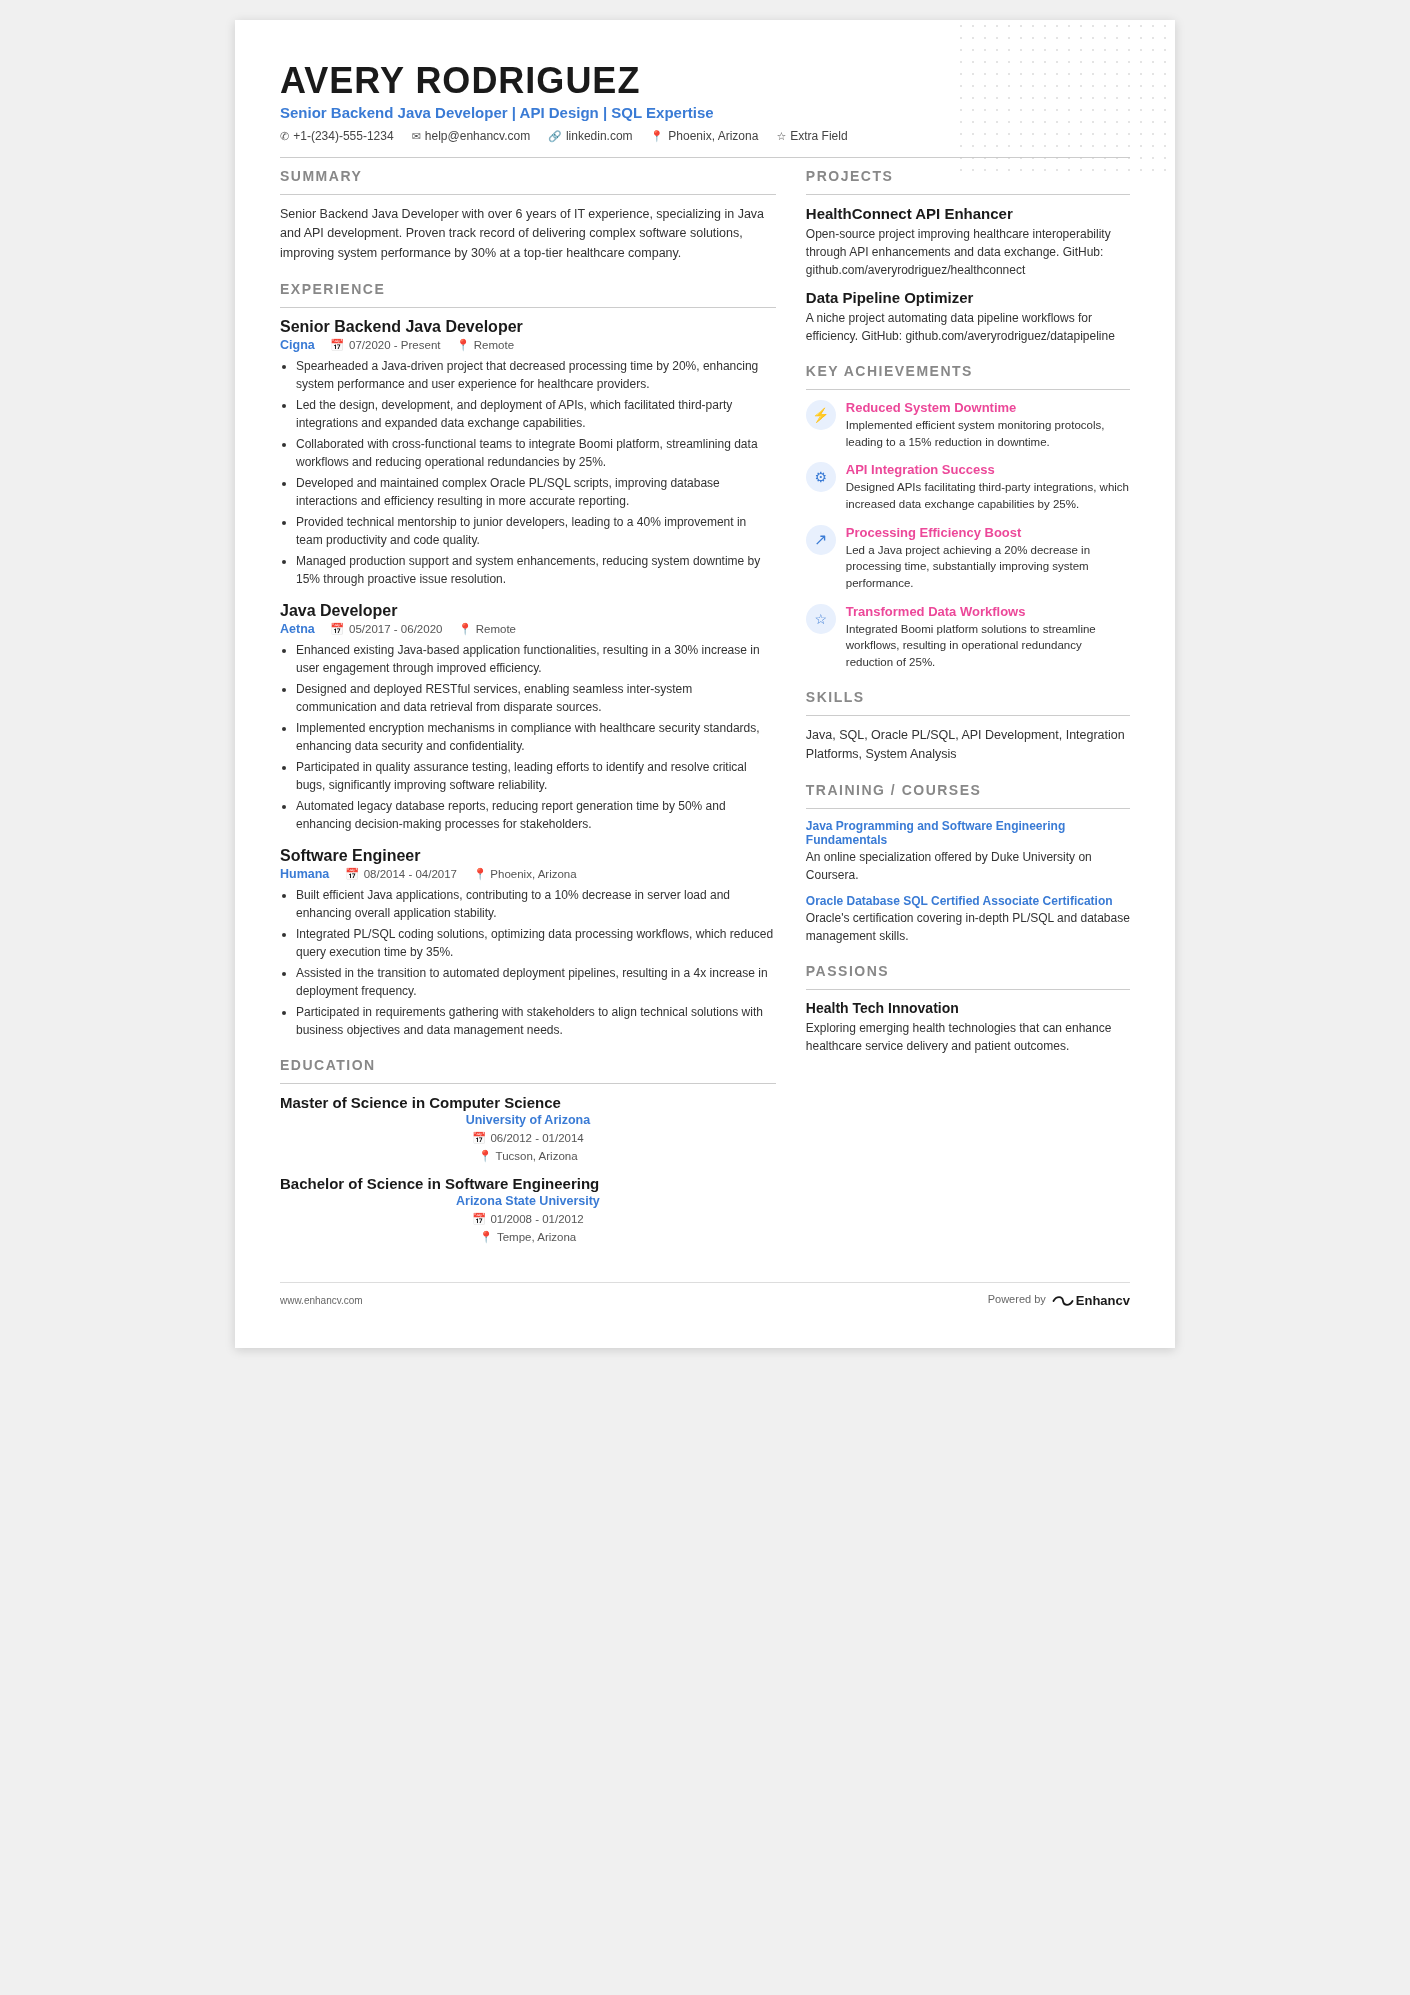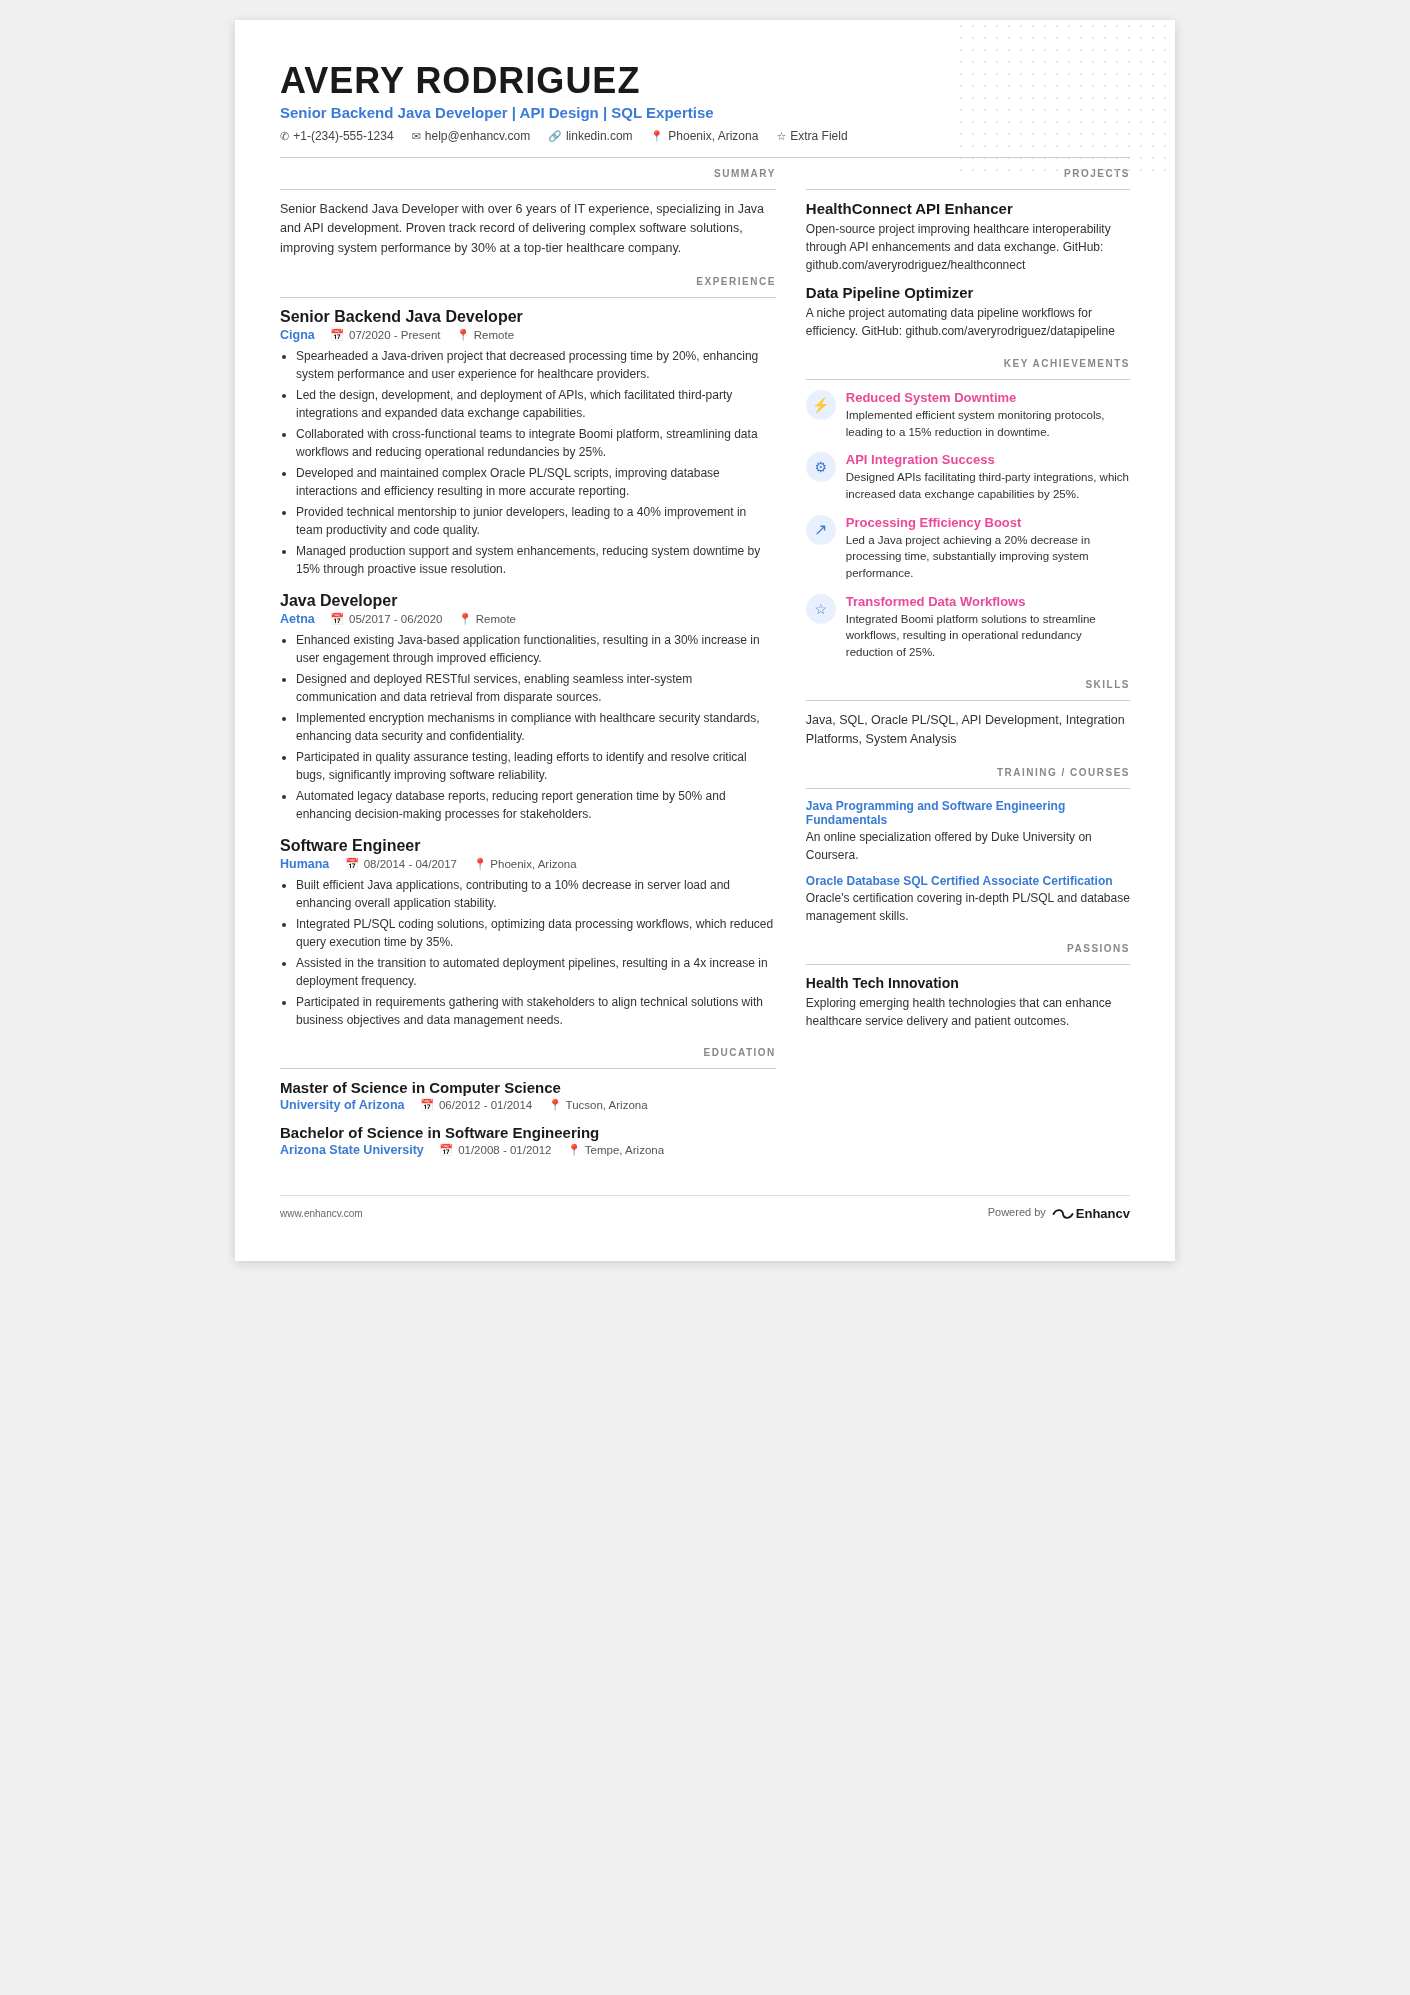--- a/index.html
+++ b/index.html
@@ -67,48 +67,47 @@
     
     .columns {
       display: flex;
       gap: 30px;
     }
     .left-col { flex: 1.3; }
     .right-col { flex: 0.85; }
     
     .section { margin-bottom: 18px; }
     .section-title {
-      font-size: 10px;
+      font-size: 14px;
       font-weight: 700;
       color: #888;
       letter-spacing: 1.5px;
       text-transform: uppercase;
       margin-bottom: 6px;
-      text-align: right;
     }
     
     .summary-text { font-size: 12.5px; color: #333; line-height: 1.55; }
     
     .job { margin-bottom: 14px; }
     .job-title { font-size: 16px; font-weight: 700; color: #1a1a1a; margin-bottom: 2px; }
     .job-meta {
       display: flex;
       align-items: center;
       gap: 16px;
       margin-bottom: 5px;
       flex-wrap: wrap;
     }
     .job-company { font-size: 12.5px; color: #3a7bd5; font-weight: 600; }
     .job-dates { font-size: 11.5px; color: #555; display: flex; align-items: center; gap: 4px; }
     .job-location { font-size: 11.5px; color: #555; display: flex; align-items: center; gap: 3px; }
     .job-bullets { list-style: disc; padding-left: 16px; }
     .job-bullets li { font-size: 12px; color: #333; line-height: 1.5; margin-bottom: 3px; }
     
     .edu-degree { font-size: 15px; font-weight: 700; color: #1a1a1a; margin-bottom: 2px; }
-    .edu-meta { display: flex; align-items: center; gap: 16px; flex-wrap: wrap; }
+    .edu-meta { display: flex; align-items: center; gap: 4px; flex-wrap: wrap; flex-direction: column; }
     .edu-school { font-size: 12.5px; color: #3a7bd5; font-weight: 600; }
     .edu-dates { font-size: 11.5px; color: #555; display: flex; align-items: center; gap: 4px; }
     .edu-location { font-size: 11.5px; color: #555; display: flex; align-items: center; gap: 3px; }
     
     .project-title { font-size: 15px; font-weight: 700; color: #1a1a1a; margin-bottom: 3px; }
     .project-text { font-size: 12px; color: #333; line-height: 1.5; margin-bottom: 10px; }
     
     .achievement { display: flex; gap: 10px; margin-bottom: 12px; align-items: flex-start; }
     .achievement-icon {
       width: 30px;

